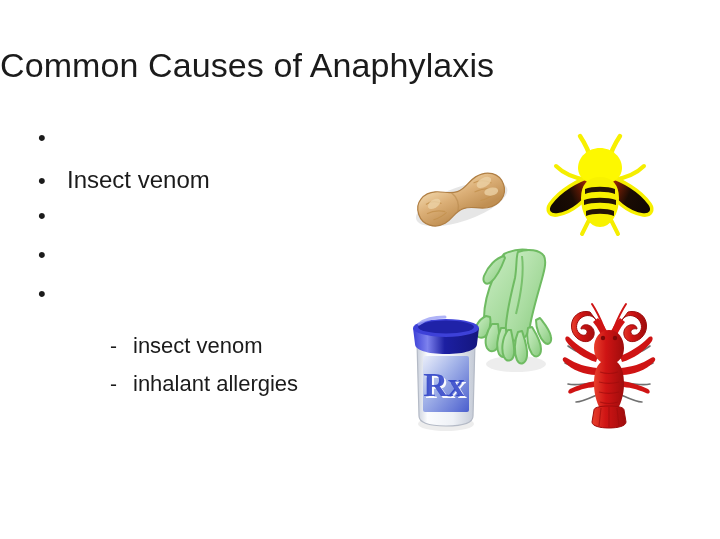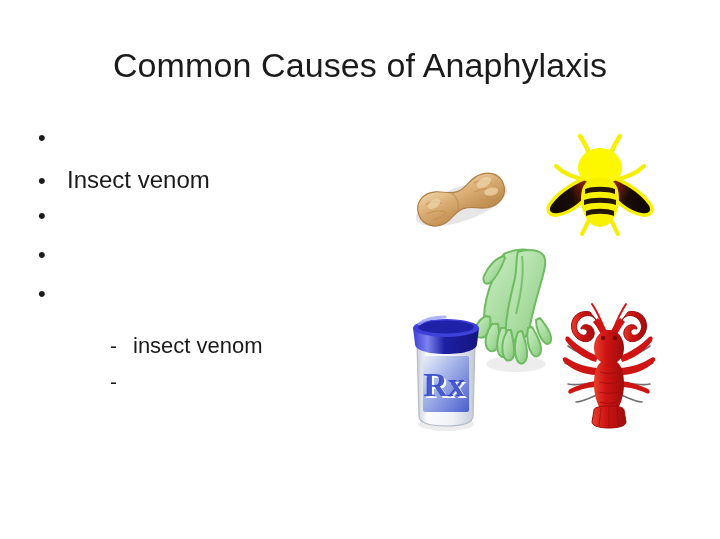--- a/index.html
+++ b/index.html
@@ -17,21 +17,21 @@
     background: #ffffff;
     overflow: hidden;
   }
 
   
   #slide-title {
     position: absolute;
     left: 0;
     top: 44px;
     width: 720px;
-    text-align: center;
+    text-align: left;
     font-size: 34px;
     font-weight: 400;
     color: #1b1b1b;
     letter-spacing: 0.1px;
     line-height: 42px;
     white-space: nowrap;
   }
 
   
   #bullet-list {
@@ -128,20 +128,21 @@
 
   <div id="sub-list">
 
     <div class="sub-row">
       <span class="sub-marker">-</span>
       <span class="sub-text">insect venom</span>
     </div>
 
     <div class="sub-row">
       <span class="sub-marker">-</span>
+      <span class="sub-text">inhalant allergies</span>
     </div>
 
   </div>
 
   <div class="figure" id="figure-peanut">
     <svg viewBox="0 0 112 80" xmlns="http://www.w3.org/2000/svg">
       <defs>
         <linearGradient id="pnGrad" x1="0" y1="0" x2="0.3" y2="1">
           <stop offset="0%" stop-color="#f0d5a8"></stop>
           <stop offset="45%" stop-color="#dcb078"></stop>

